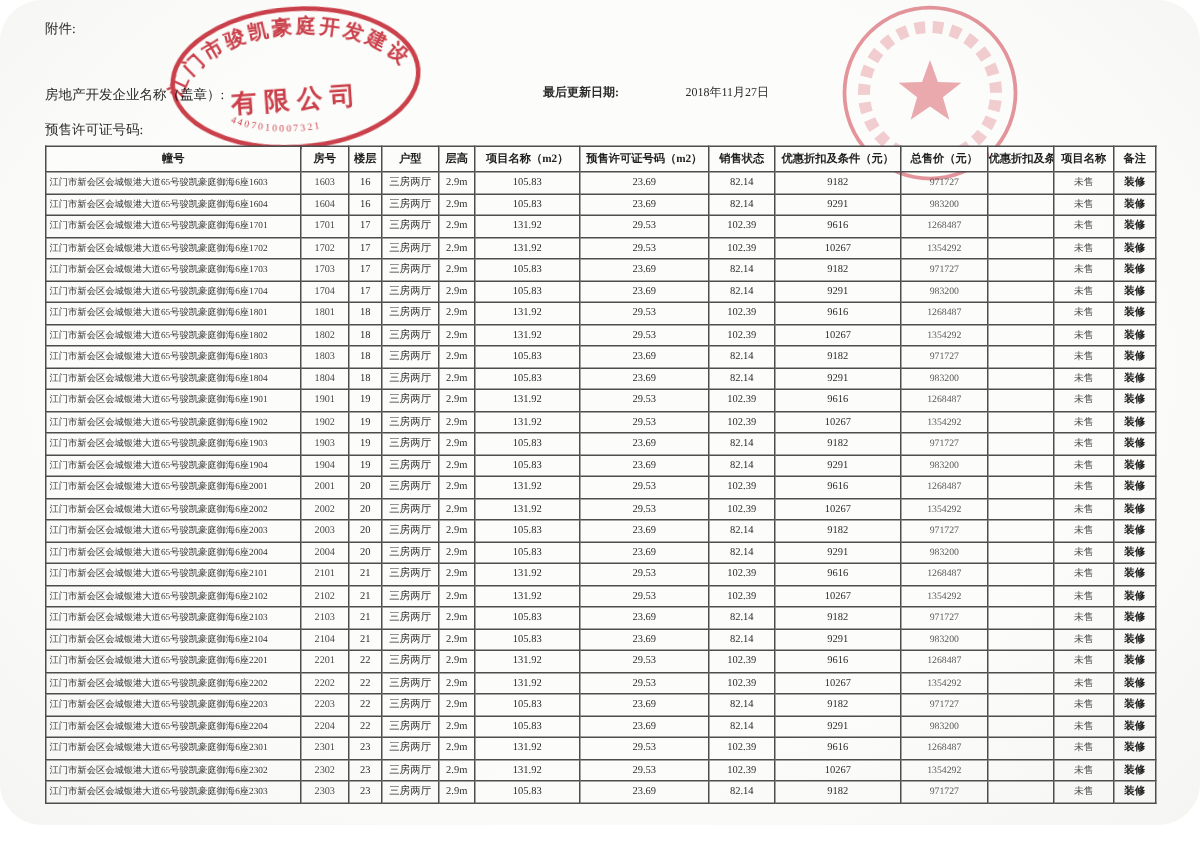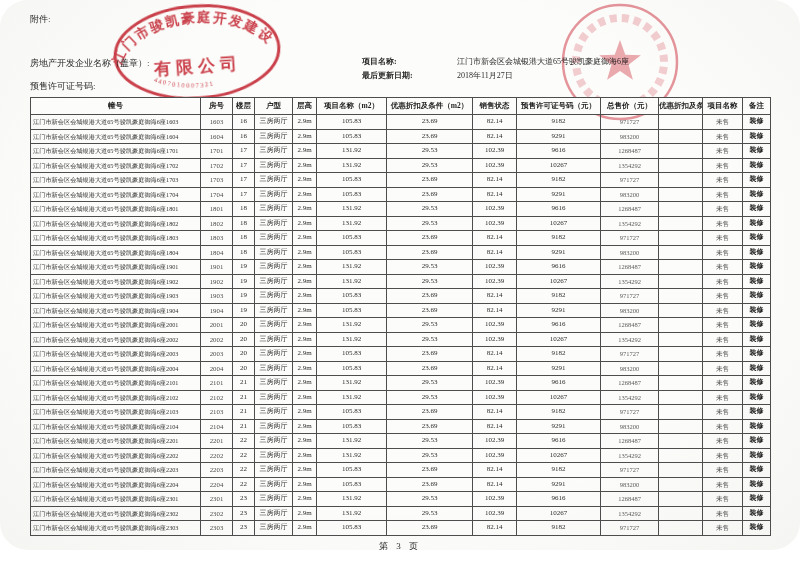--- a/index.html
+++ b/index.html
@@ -49,24 +49,20 @@
 </head>
 <body>
 
 <div class="page">
 
   <div class="attachment">附件:</div>
 
 
   <div class="meta">
     <div class="meta-row">
-      <span class="meta-label">项目名称:</span>
-      <span class="meta-value">江门市新会区会城银港大道65号骏凯豪庭御海6座</span>
-    </div>
-    <div class="meta-row">
       <span class="meta-label">最后更新日期:</span>
       <span class="meta-value">2018年11月27日</span>
     </div>
   </div>
 
   <div class="dev-label">房地产开发企业名称（盖章）:</div>
   <div class="permit-label">预售许可证号码:</div>
 
   <svg class="stamp company-seal" viewBox="0 0 178 100">
     <defs>
@@ -106,23 +102,23 @@
         <col style="width:28px">
     </colgroup>
     <thead>
       <tr id="header-row">
           <th>幢号</th>
           <th>房号</th>
           <th>楼层</th>
           <th>户型</th>
           <th>层高</th>
           <th>项目名称（m2）</th>
-          <th>优惠折扣及条件（m2）</th>
+          <th>预售许可证号码（m2）</th>
           <th>销售状态</th>
-          <th>预售许可证号码（元）</th>
+          <th>优惠折扣及条件（元）</th>
           <th>总售价（元）</th>
           <th>优惠折扣及条件</th>
           <th>项目名称</th>
           <th>备注</th>
         </tr>
     </thead>
     <tbody id="table-body">
         <tr>
           <td class="c0">江门市新会区会城银港大道65号骏凯豪庭御海6座1603</td>
           <td class="c1">1603</td>
@@ -554,14 +550,13 @@
           <td class="c7">82.14</td>
           <td class="c8">9182</td>
           <td class="c9">971727</td>
           <td class="c10"></td>
           <td class="c11">未售</td>
           <td class="c12">装修</td>
         </tr>
       </tbody>
   </table>
 
-  <div class="footer">第 3 页</div>
 </div>
 
 </body></html>

